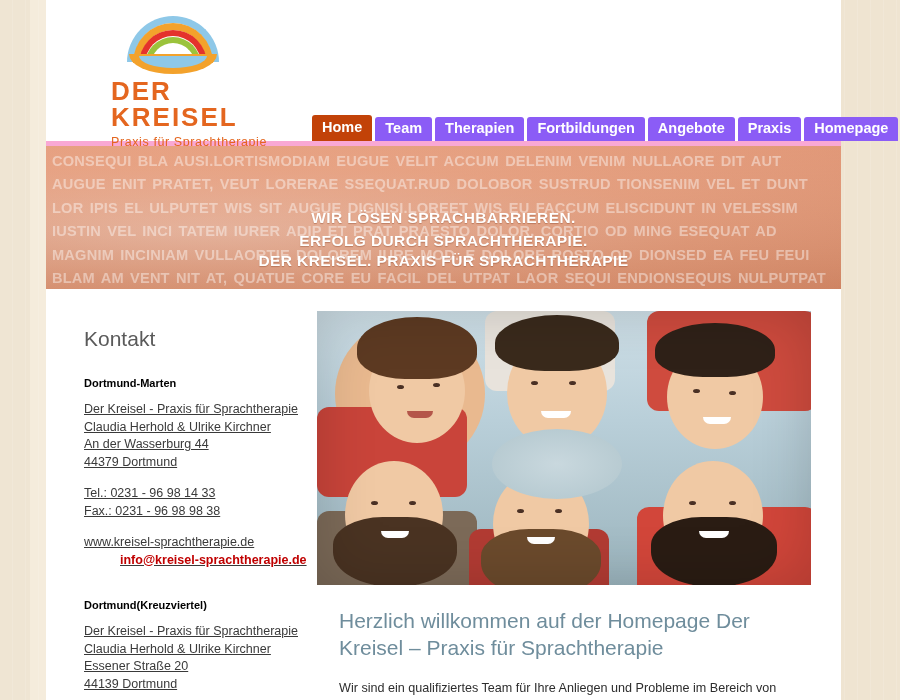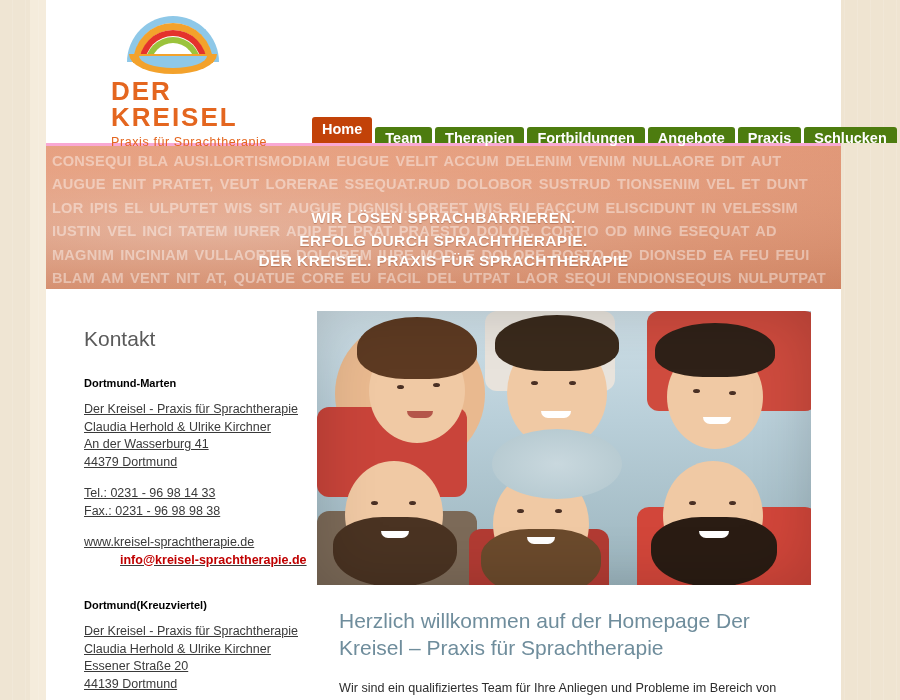--- a/index.html
+++ b/index.html
@@ -40,21 +40,21 @@
     height: 700px;
     background: #ffffff;
     box-shadow: 0 0 0 0 rgba(0,0,0,0);
   }
 
   
   .header {
     position: relative;
     height: 146px;
     background: #ffffff;
-    border-bottom: 3px solid #f9a8d4;
+    border-bottom: 5px solid #f9a8d4;
   }
   .logo {
     position: absolute;
     left: 65px; top: 16px;
     width: 190px; height: 110px;
   }
   .logo-mark {
     position: relative;
     width: 104px; height: 56px;
     margin: 0 auto 6px 10px;
@@ -105,26 +105,26 @@
     position: absolute;
     left: 266px;
     bottom: 0;
     display: flex;
     align-items: flex-end;
     gap: 3px;
     height: 26px;
     margin-top: 36px;
   }
   .nav-item {
-    background: #4d7c0f;
+    background: #8b5cf6;
     color: #ffffff;
     font-size: 14.5px;
     font-weight: bold;
     padding: 4px 10px 5px 10px;
-    height: 16px;
+    height: 24px;
     line-height: 15px;
     border-radius: 3px 3px 0 0;
     cursor: pointer;
     white-space: nowrap;
   }
   .nav-item.active {
     background: #c24208;
     height: 26px;
     padding-top: 5px;
   }
@@ -279,21 +279,21 @@
         <div class="logo-sub">Praxis für Sprachtherapie</div>
       </div>
 
       <div class="nav">
         <div class="nav-item active">Home</div>
         <div class="nav-item">Team</div>
         <div class="nav-item">Therapien</div>
         <div class="nav-item">Fortbildungen</div>
         <div class="nav-item">Angebote</div>
         <div class="nav-item">Praxis</div>
-        <div class="nav-item">Schlucken</div>
+        <div class="nav-item">Homepage</div>
       </div>
     </div>
 
     <div class="banner">
       <div class="banner-bg"></div>
       <div class="banner-fill">CONSEQUI BLA AUSI.LORTISMODIAM EUGUE VELIT ACCUM DELENIM VENIM NULLAORE DIT AUT AUGUE ENIT PRATET, VEUT LORERAE SSEQUAT.RUD DOLOBOR SUSTRUD TIONSENIM VEL ET DUNT LOR IPIS EL ULPUTET WIS SIT AUGUE DIGNISI.LOREET WIS EU FACCUM ELISCIDUNT IN VELESSIM IUSTIN VEL INCI TATEM IURER ADIP ET PRAT PRAESTO DOLOR. CORTIO OD MING ESEQUAT AD MAGNIM INCINIAM VULLAORTIE DOLOREM IURE MOD. E DOLORE ROSTO OD DIONSED EA FEU FEUI BLAM AM VENT NIT AT, QUATUE CORE EU FACIL DEL UTPAT LAOR SEQUI ENDIONSEQUIS NULPUTPAT VULPUTEM ING EA. DOLOBORTISI.IP EUGAIT UTPAT, SI BLA CONUL FACCUMS</div>
       <div class="banner-lines">
         <div class="banner-hl hl1">WIR LÖSEN SPRACHBARRIEREN.</div>
         <div class="banner-hl hl2">ERFOLG DURCH SPRACHTHERAPIE.</div>
         <div class="banner-hl hl3">DER KREISEL. PRAXIS FÜR SPRACHTHERAPIE</div>
@@ -303,21 +303,21 @@
     <div class="body-wrap">
 
       <div class="sidebar">
         <h2 class="side-h">Kontakt</h2>
 
         <div>
           <div class="loc-title">Dortmund-Marten</div>
           <div class="addr">
             <div>Der Kreisel - Praxis für Sprachtherapie</div>
             <div>Claudia Herhold &amp; Ulrike Kirchner</div>
-            <div>An der Wasserburg 41</div>
+            <div>An der Wasserburg 44</div>
             <div>44379 Dortmund</div>
           </div>
           <div class="addr phones">
             <div>Tel.: 0231 - 96 98 14 33</div>
             <div>Fax.: 0231 - 96 98 98 38</div>
           </div>
           <div class="addr">
             <div><a class="weblink" href="#">www.kreisel-sprachtherapie.de</a></div>
             <div><a class="maillink" href="#">info@kreisel-sprachtherapie.de</a></div>
           </div>

